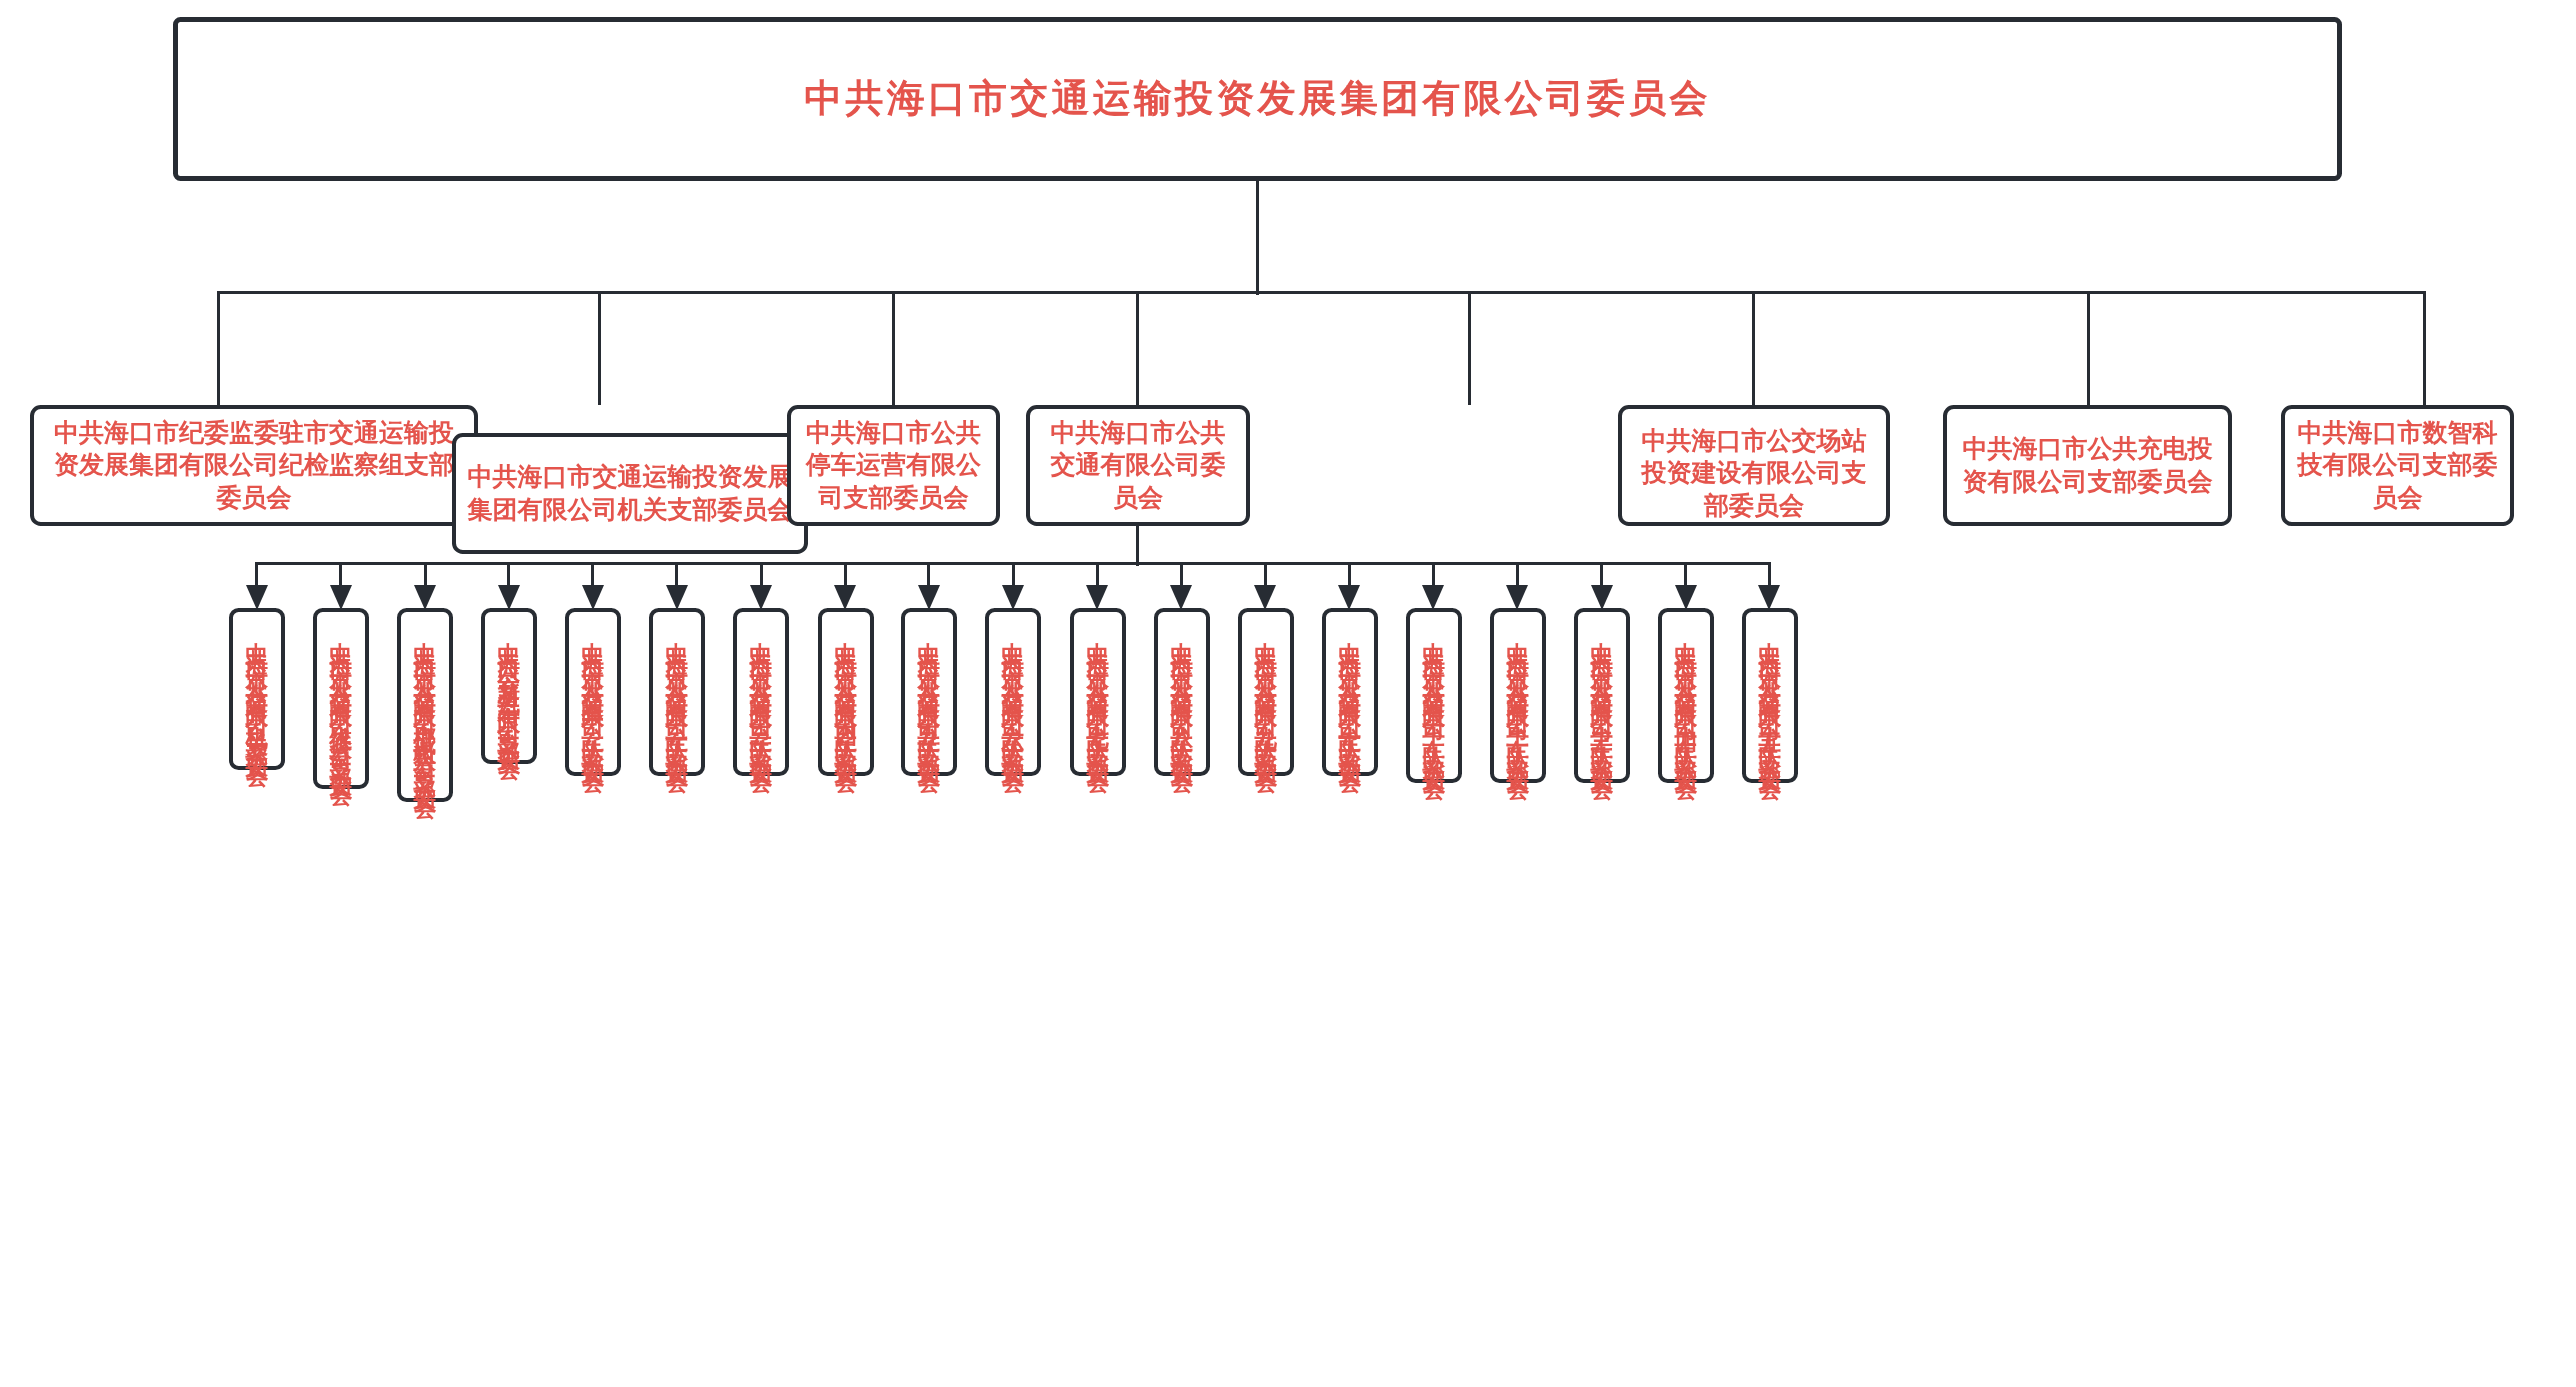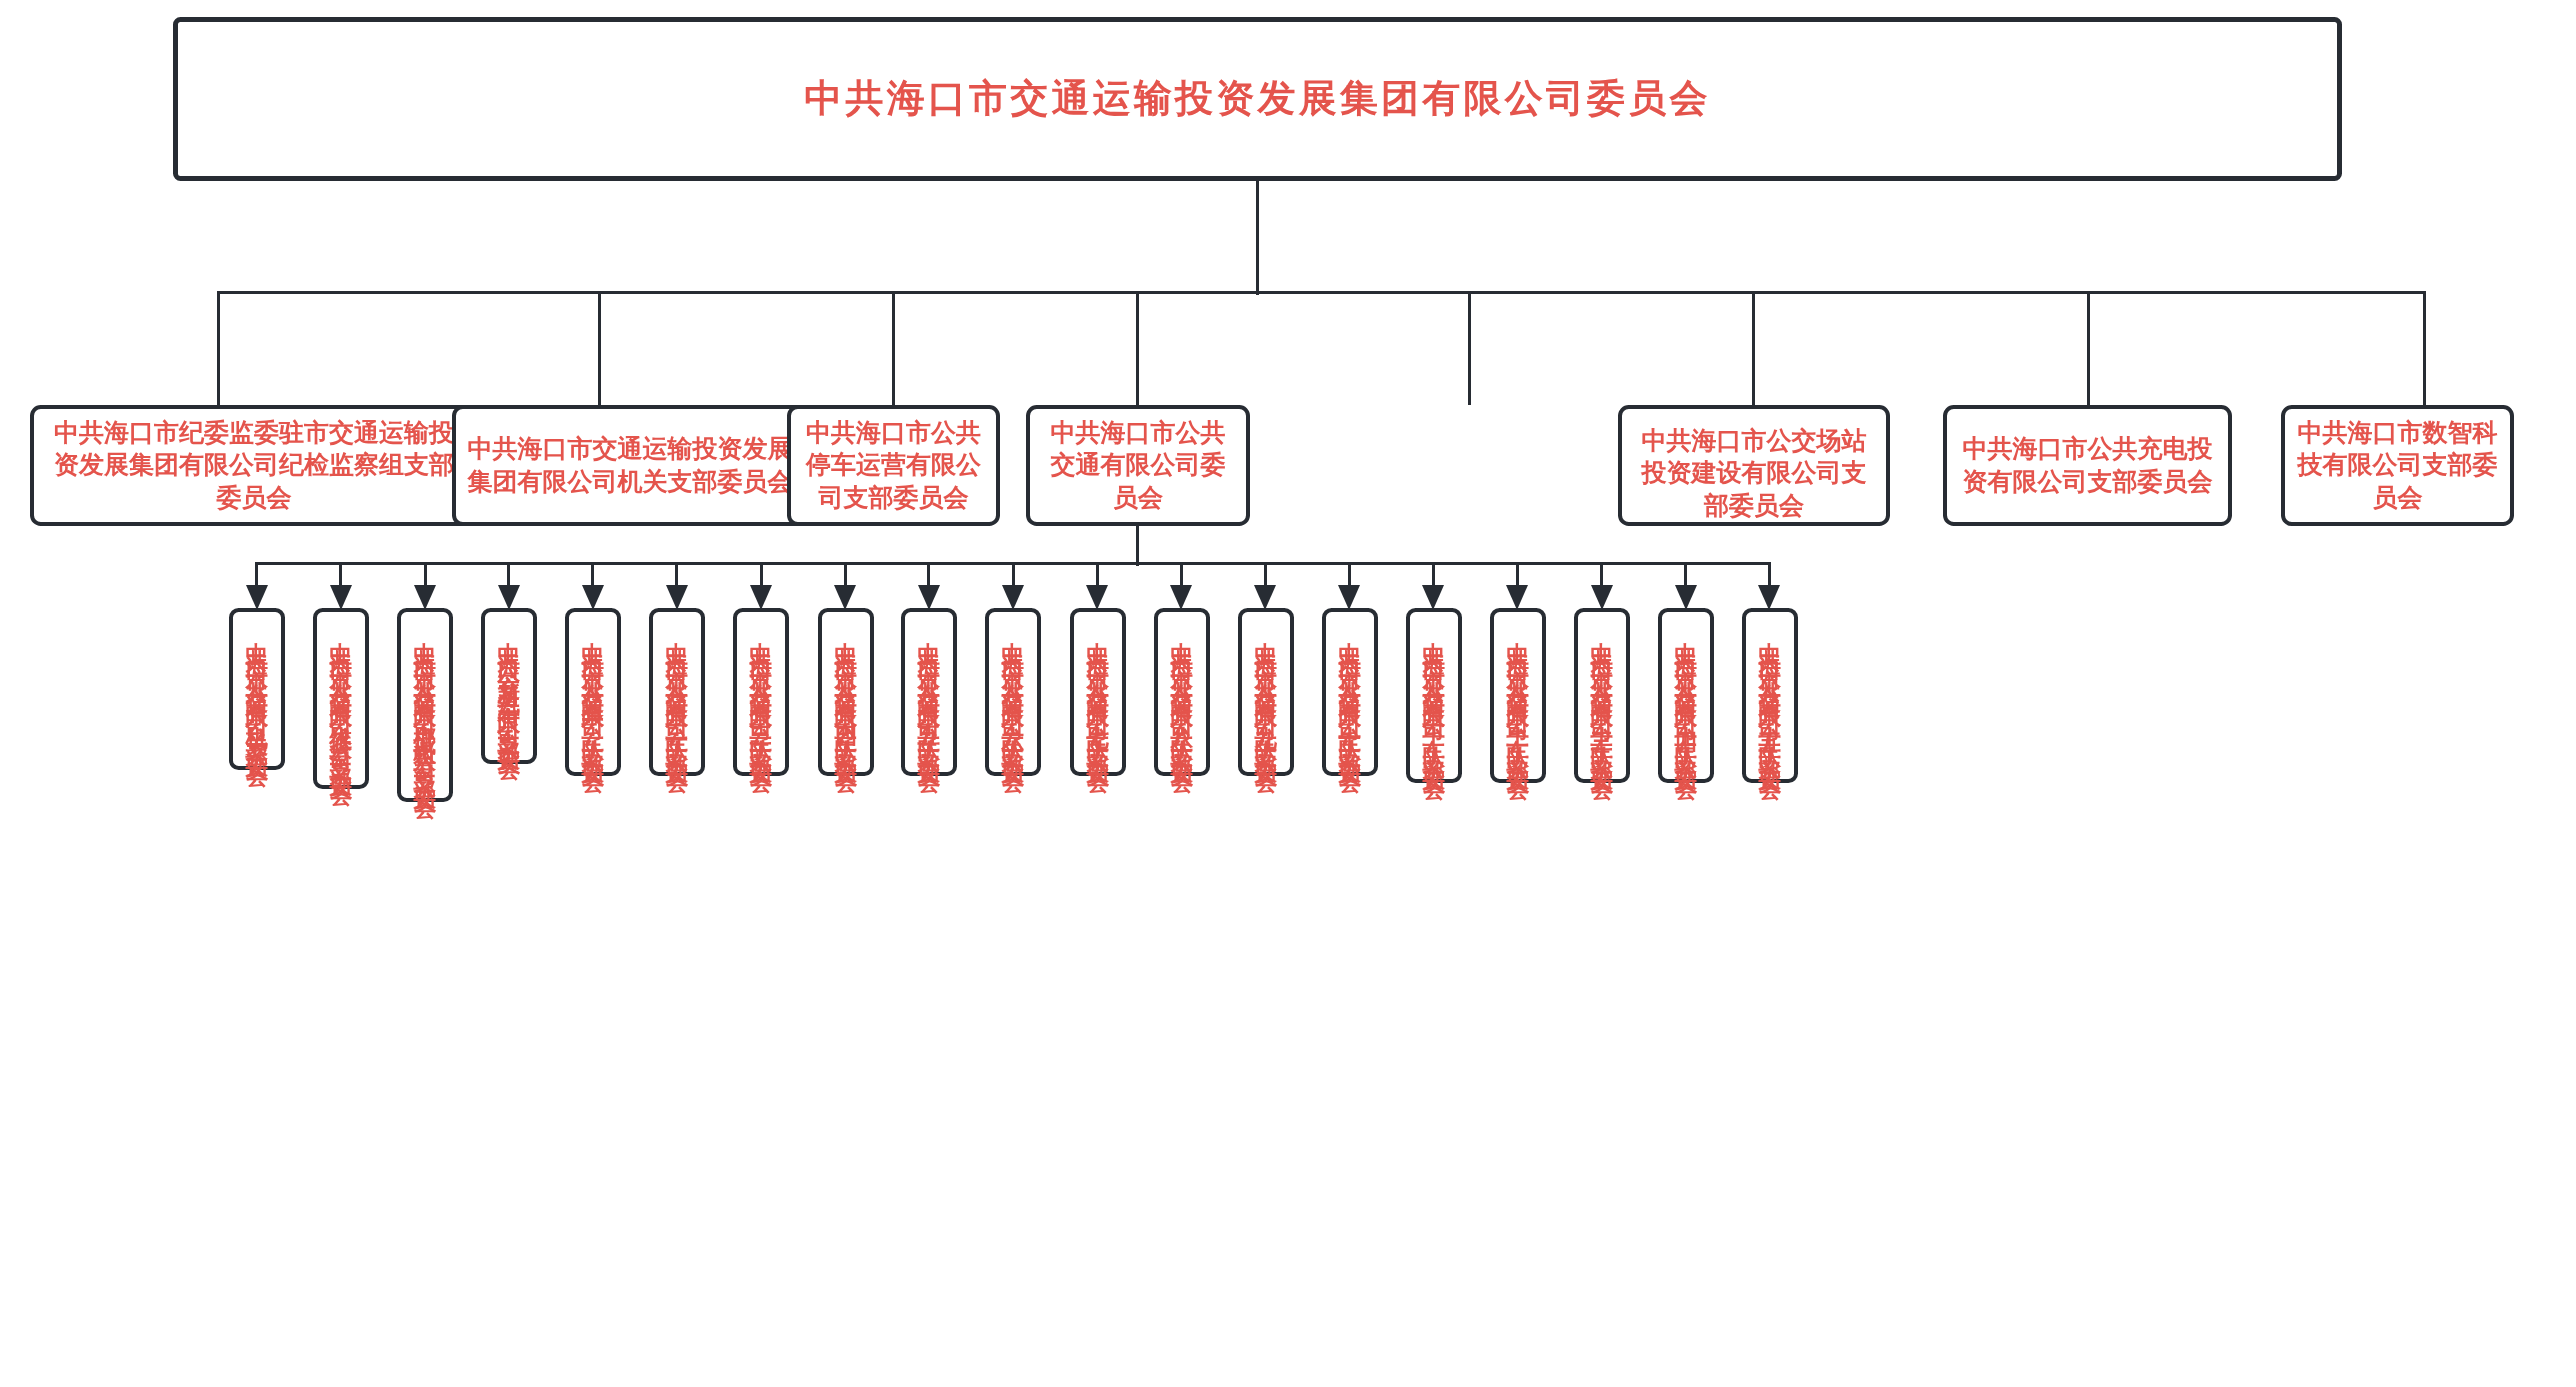--- a/index.html
+++ b/index.html
@@ -79,21 +79,21 @@
 
 <div id="stage">
 
   <div class="node" id="root-box">
     <div class="t">中共海口市交通运输投资发展集团有限公司委员会</div>
   </div>
 
   <div class="node l2" style="left:30px;width:448px;">
       <div class="t">中共海口市纪委监委驻市交通运输投资发展集团有限公司纪检监察组支部委员会</div>
     </div>
-  <div class="node l2" style="left:452px;width:356px;">
+  <div class="node l2" style="left:452px;width:356px;margin-top:28px;">
       <div class="t">中共海口市交通运输投资发展集团有限公司机关支部委员会</div>
     </div>
   <div class="node l2" style="left:787px;width:213px;">
       <div class="t">中共海口市公共停车运营有限公司支部委员会</div>
     </div>
   <div class="node l2" id="bus-committee" style="left:1026px;width:224px;">
       <div class="t">中共海口市公共交通有限公司委员会</div>
     </div>
   <div class="node l2" style="left:1618px;width:272px;align-items:flex-end;">
       <div class="t">中共海口市公交场站投资建设有限公司支部委员会</div>

